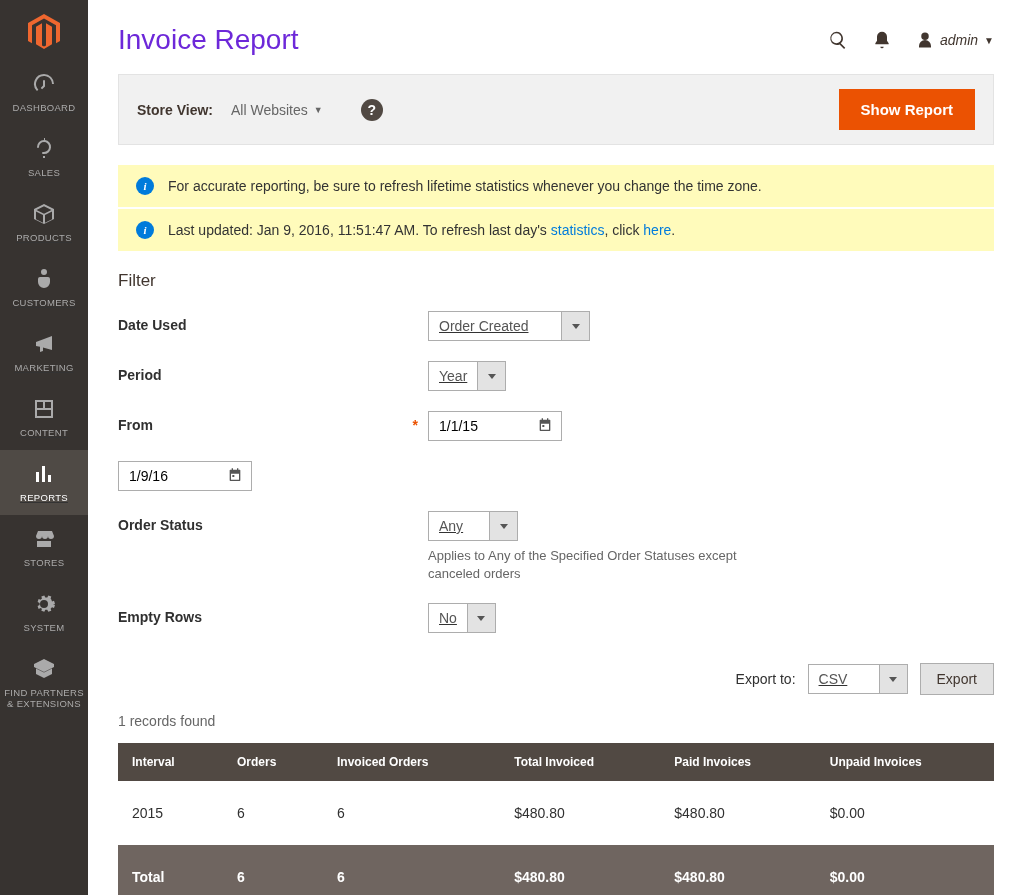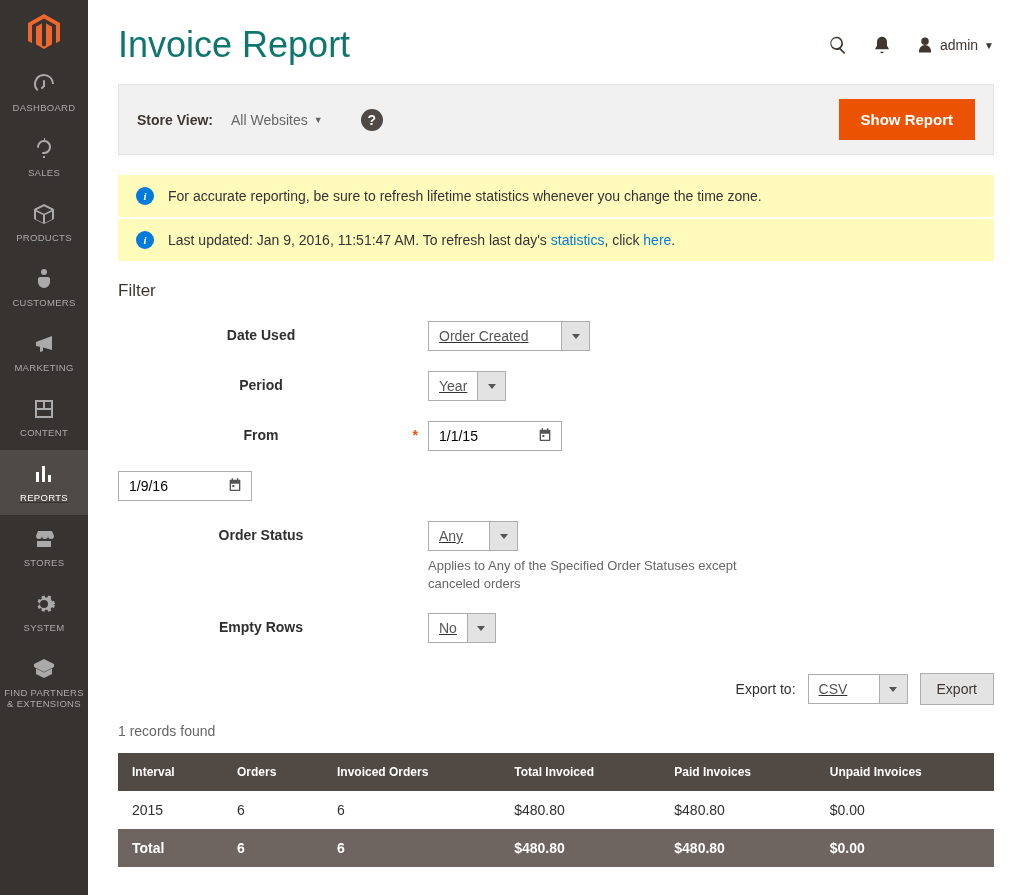--- a/index.html
+++ b/index.html
@@ -8,58 +8,58 @@
 .sidebar { width: 88px; background: #373330; min-height: 895px; display: flex; flex-direction: column; align-items: center; padding-top: 12px; text-decoration: underline; }
 .logo { width: 40px; height: 40px; display: flex; align-items: center; justify-content: center; margin-bottom: 8px; }
 .logo svg { width: 36px; height: 36px; }
 .nav-item { width: 88px; padding: 12px 4px; display: flex; flex-direction: column; align-items: center; gap: 6px; cursor: pointer; color: #aaa; }
 .nav-item.active { background: #4f4a45; color: #fff; }
 .nav-item span { font-size: 9.5px; text-align: center; letter-spacing: 0.3px; }
 .nav-icon { width: 24px; height: 24px; fill: #aaa; }
 .nav-item.active .nav-icon { fill: #fff; }
 .main { flex: 1; padding: 0; }
 .header { display: flex; justify-content: space-between; align-items: center; padding: 24px 30px 18px 30px; }
-.header h1 { font-size: 36px; font-weight: 400; color: #0f766e; }
-.header-actions { display: flex; align-items: center; gap: 24px; }
+.header h1 { font-size: 28px; font-weight: 400; color: #6d28d9; }
+.header-actions { display: flex; align-items: center; gap: 24px; font-style: italic; }
 .icon-btn { width: 20px; height: 20px; cursor: pointer; fill: #41362f; }
 .admin-user { display: flex; align-items: center; gap: 6px; cursor: pointer; color: #41362f; font-size: 14px; }
 .admin-user svg { width: 18px; height: 18px; fill: #41362f; }
 .admin-caret { font-size: 10px; }
 .toolbar { background: #f1f1f1; border: 1px solid #e3e3e3; margin: 0 30px 20px 30px; padding: 14px 18px; display: flex; align-items: center; justify-content: space-between; gap: 19px; }
 .store-view { display: flex; align-items: center; gap: 18px; }
 .store-view-label { font-weight: 600; color: #41362f; font-size: 14px; }
 .store-view-value { color: #666; font-size: 14px; display: flex; align-items: center; gap: 6px; cursor: pointer; }
 .help-icon { width: 22px; height: 22px; background: #514943; color: #fff; border-radius: 50%; display: flex; align-items: center; justify-content: center; font-weight: 700; font-size: 14px; cursor: pointer; margin-left: 20px; }
 .btn-primary { background: #eb5202; color: #fff; border: none; padding: 12px 22px; font-size: 15px; font-weight: 600; cursor: pointer; }
 .msg { background: #fffbbb; border: none; margin: 0 30px; padding: 12px 18px; display: flex; align-items: center; gap: 14px; color: #333; font-size: 14px; }
 .msg + .msg { margin-top: 2px; }
 .info-icon { width: 18px; height: 18px; background: #007bdb; border-radius: 50%; color: #fff; display: flex; align-items: center; justify-content: center; font-size: 11px; font-style: italic; font-family: Georgia, serif; font-weight: 700; flex-shrink: 0; }
 .msg a { color: #007bdb; text-decoration: none; }
 .filter-section { padding: 20px 30px 0 30px; }
 .filter-title { font-size: 17px; font-weight: 400; color: #41362f; margin-bottom: 20px; }
 .field-row { display: flex; align-items: flex-start; margin-bottom: 20px; }
-.field-label { width: 310px; text-align: center; padding-right: 24px; padding-top: 6px; color: #303030; font-size: 14px; font-weight: 600; position: relative; }
+.field-label { width: 310px; text-align: left; padding-right: 24px; padding-top: 6px; color: #303030; font-size: 14px; font-weight: 600; position: relative; }
 .field-label.required::after { content: '*'; color: #eb5202; position: absolute; right: 10px; top: 6px; }
 .field-control { flex: 1; }
 .select-wrap { display: inline-flex; border: 1px solid #adadad; text-decoration: underline; }
 .select-wrap input, .select-wrap .sel-val { border: none; padding: 6px 10px; font-size: 14px; outline: none; color: #555; background: #fff; }
 .sel-btn { width: 28px; background: #e3e3e3; border: none; border-left: 1px solid #adadad; cursor: pointer; display: flex; align-items: center; justify-content: center; }
 .sel-btn::after { content: ''; border-left: 4px solid transparent; border-right: 4px solid transparent; border-top: 5px solid #555; }
 .date-input { display: inline-flex; border: 1px solid #adadad; align-items: center; }
 .date-input input { border: none; padding: 6px 10px; width: 100px; font-size: 14px; outline: none; }
 .cal-btn { padding: 4px 8px; cursor: pointer; }
 .cal-btn svg { width: 16px; height: 16px; fill: #555; }
 .hint { color: #666; font-size: 13px; margin-top: 6px; max-width: 350px; line-height: 1.4; }
 .export-row { display: flex; justify-content: flex-end; align-items: center; gap: 12px; padding: 10px 30px 10px 30px; margin-top: 20px; }
 .export-label { color: #303030; font-size: 14px; }
 .btn-secondary { background: #e3e3e3; border: 1px solid #adadad; padding: 7px 16px; font-size: 14px; cursor: pointer; color: #41362f; }
 .records { padding: 8px 30px; color: #666; font-size: 14px; }
 .report-table { width: calc(100% - 60px); margin: 6px 30px 30px 30px; border-collapse: collapse; }
 .report-table th { background: #514943; color: #fff; text-align: left; padding: 12px 14px; font-weight: 600; font-size: 12px; }
-.report-table td { padding: 11px 14px; color: #303030; font-size: 14px; }
+.report-table td { padding: 24px 14px; color: #303030; font-size: 14px; }
 .report-table tr.total td { background: #6f6560; color: #fff; font-weight: 600; }
 .sel-val { min-width: 132px; }
 .sel-val.sm { min-width: 48px; }
 .sel-val.md { min-width: 60px; }
 </style>
 </head>
 <body>
 
 <div class="layout">
   <nav class="sidebar">

